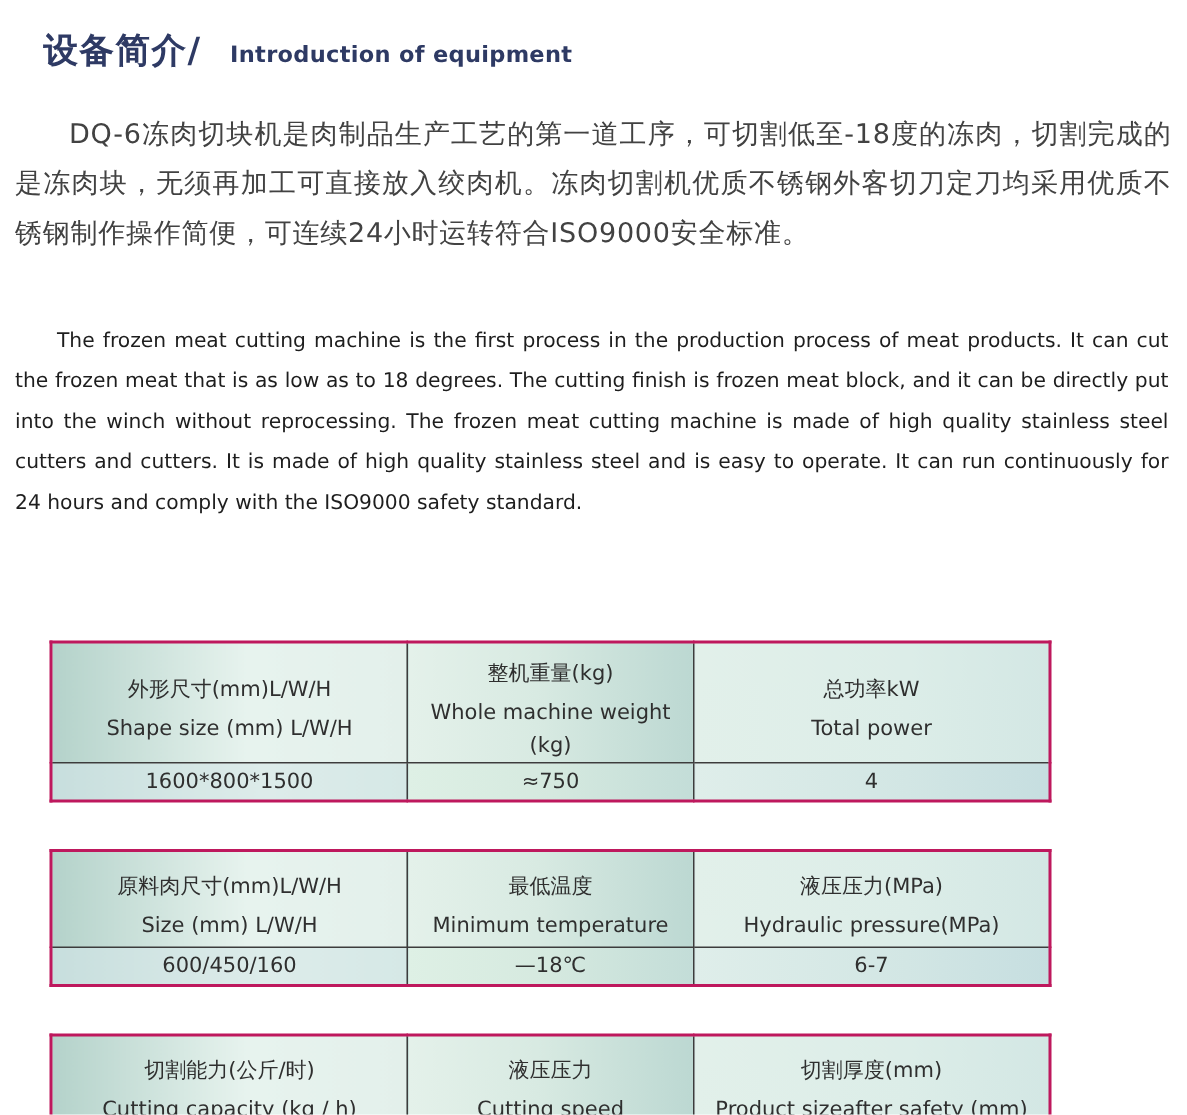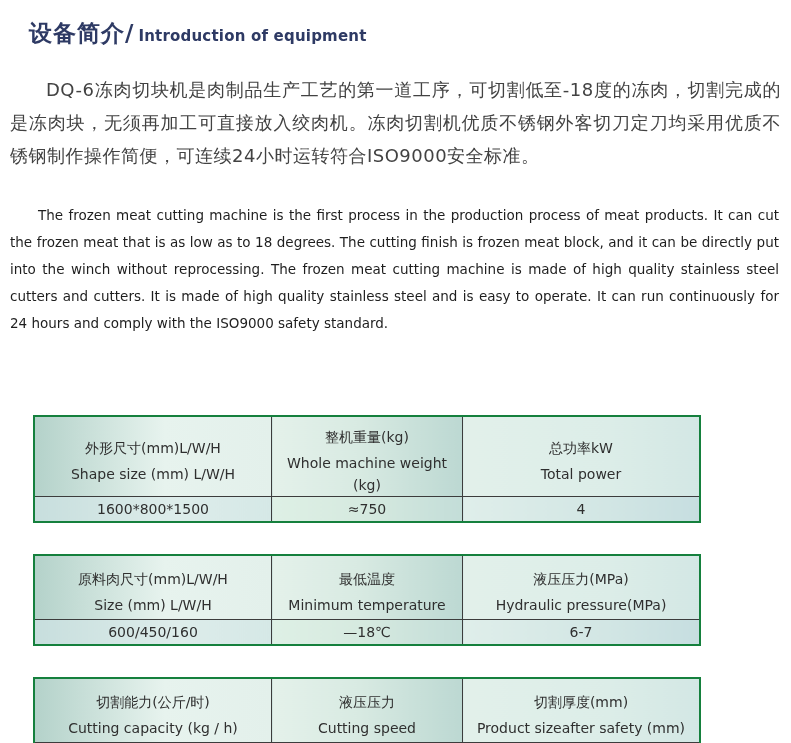--- a/index.html
+++ b/index.html
@@ -22,51 +22,51 @@
     font-size: 23px;
     font-weight: bold;
     color: #2e3a64;
     letter-spacing: 1px;
     margin-left: 15px;
   }
   .title-en {
     font-size: 15px;
     font-weight: bold;
     color: #2e3a64;
-    margin-left: 4px;
+    margin-left: 19px;
     letter-spacing: 0.2px;
   }
 
   
   .para-zh {
     margin: 24px 0 0 0;
     font-size: 18px;
     line-height: 33px;
     color: #424242;
     text-align: justify;
     text-indent: 2em;
     letter-spacing: 0.5px;
   }
   .para-en {
-    margin: 30px 2px 0 0;
+    margin: 42px 2px 0 0;
     font-size: 13.5px;
     line-height: 27px;
     color: #1e1e1e;
     text-align: justify;
     text-indent: 28px;
   }
 
   
   .tables-wrap { margin-top: 78px; }
   table.spec-table {
     border-collapse: collapse;
     table-layout: fixed;
     width: 664px;
     margin: 0 0 31px 23px;
-    border: 2px solid #15803d;
+    border: 2px solid #be185d;
   }
   table.spec-table td {
     border: 1px solid #3c3c3c;
     text-align: center;
     color: #2f2f2f;
     padding: 0;
   }
   td.w1 { width: 236px; }
   td.w2 { width: 190px; }
   td.w3 { width: 236px; }

